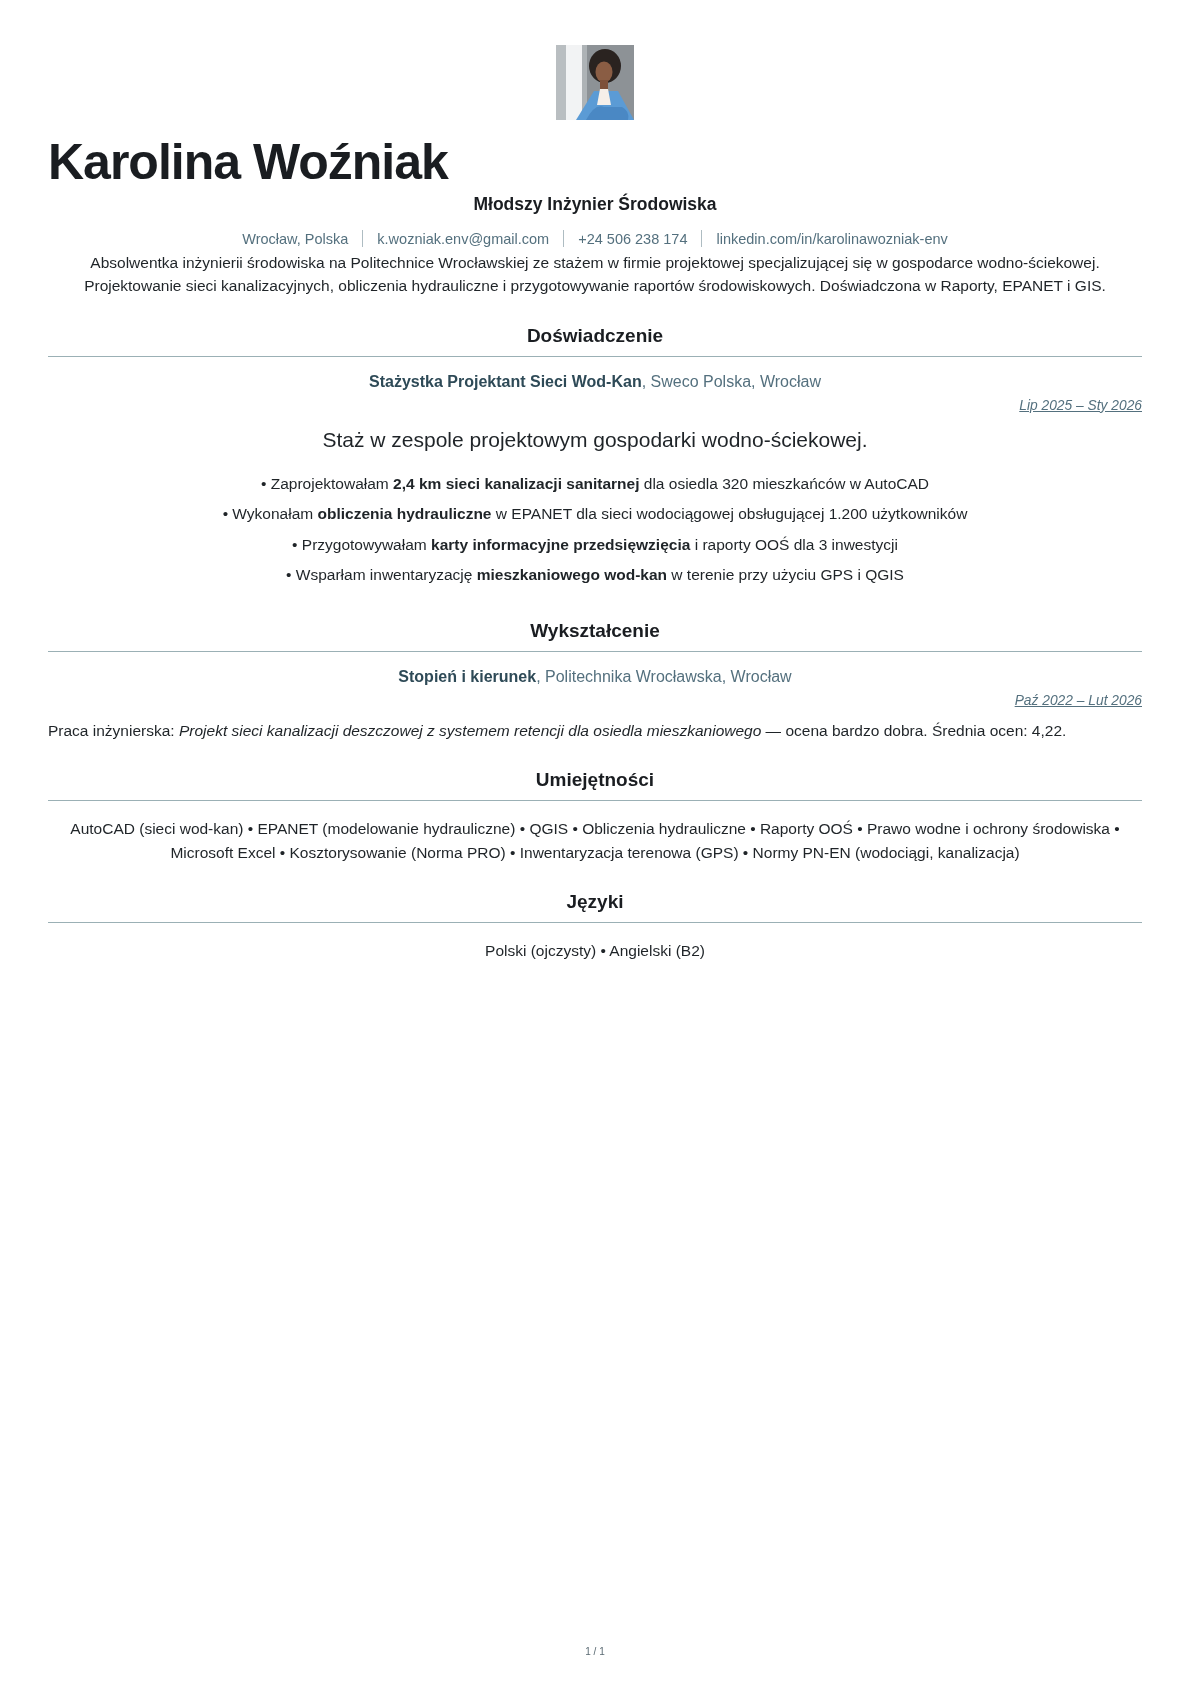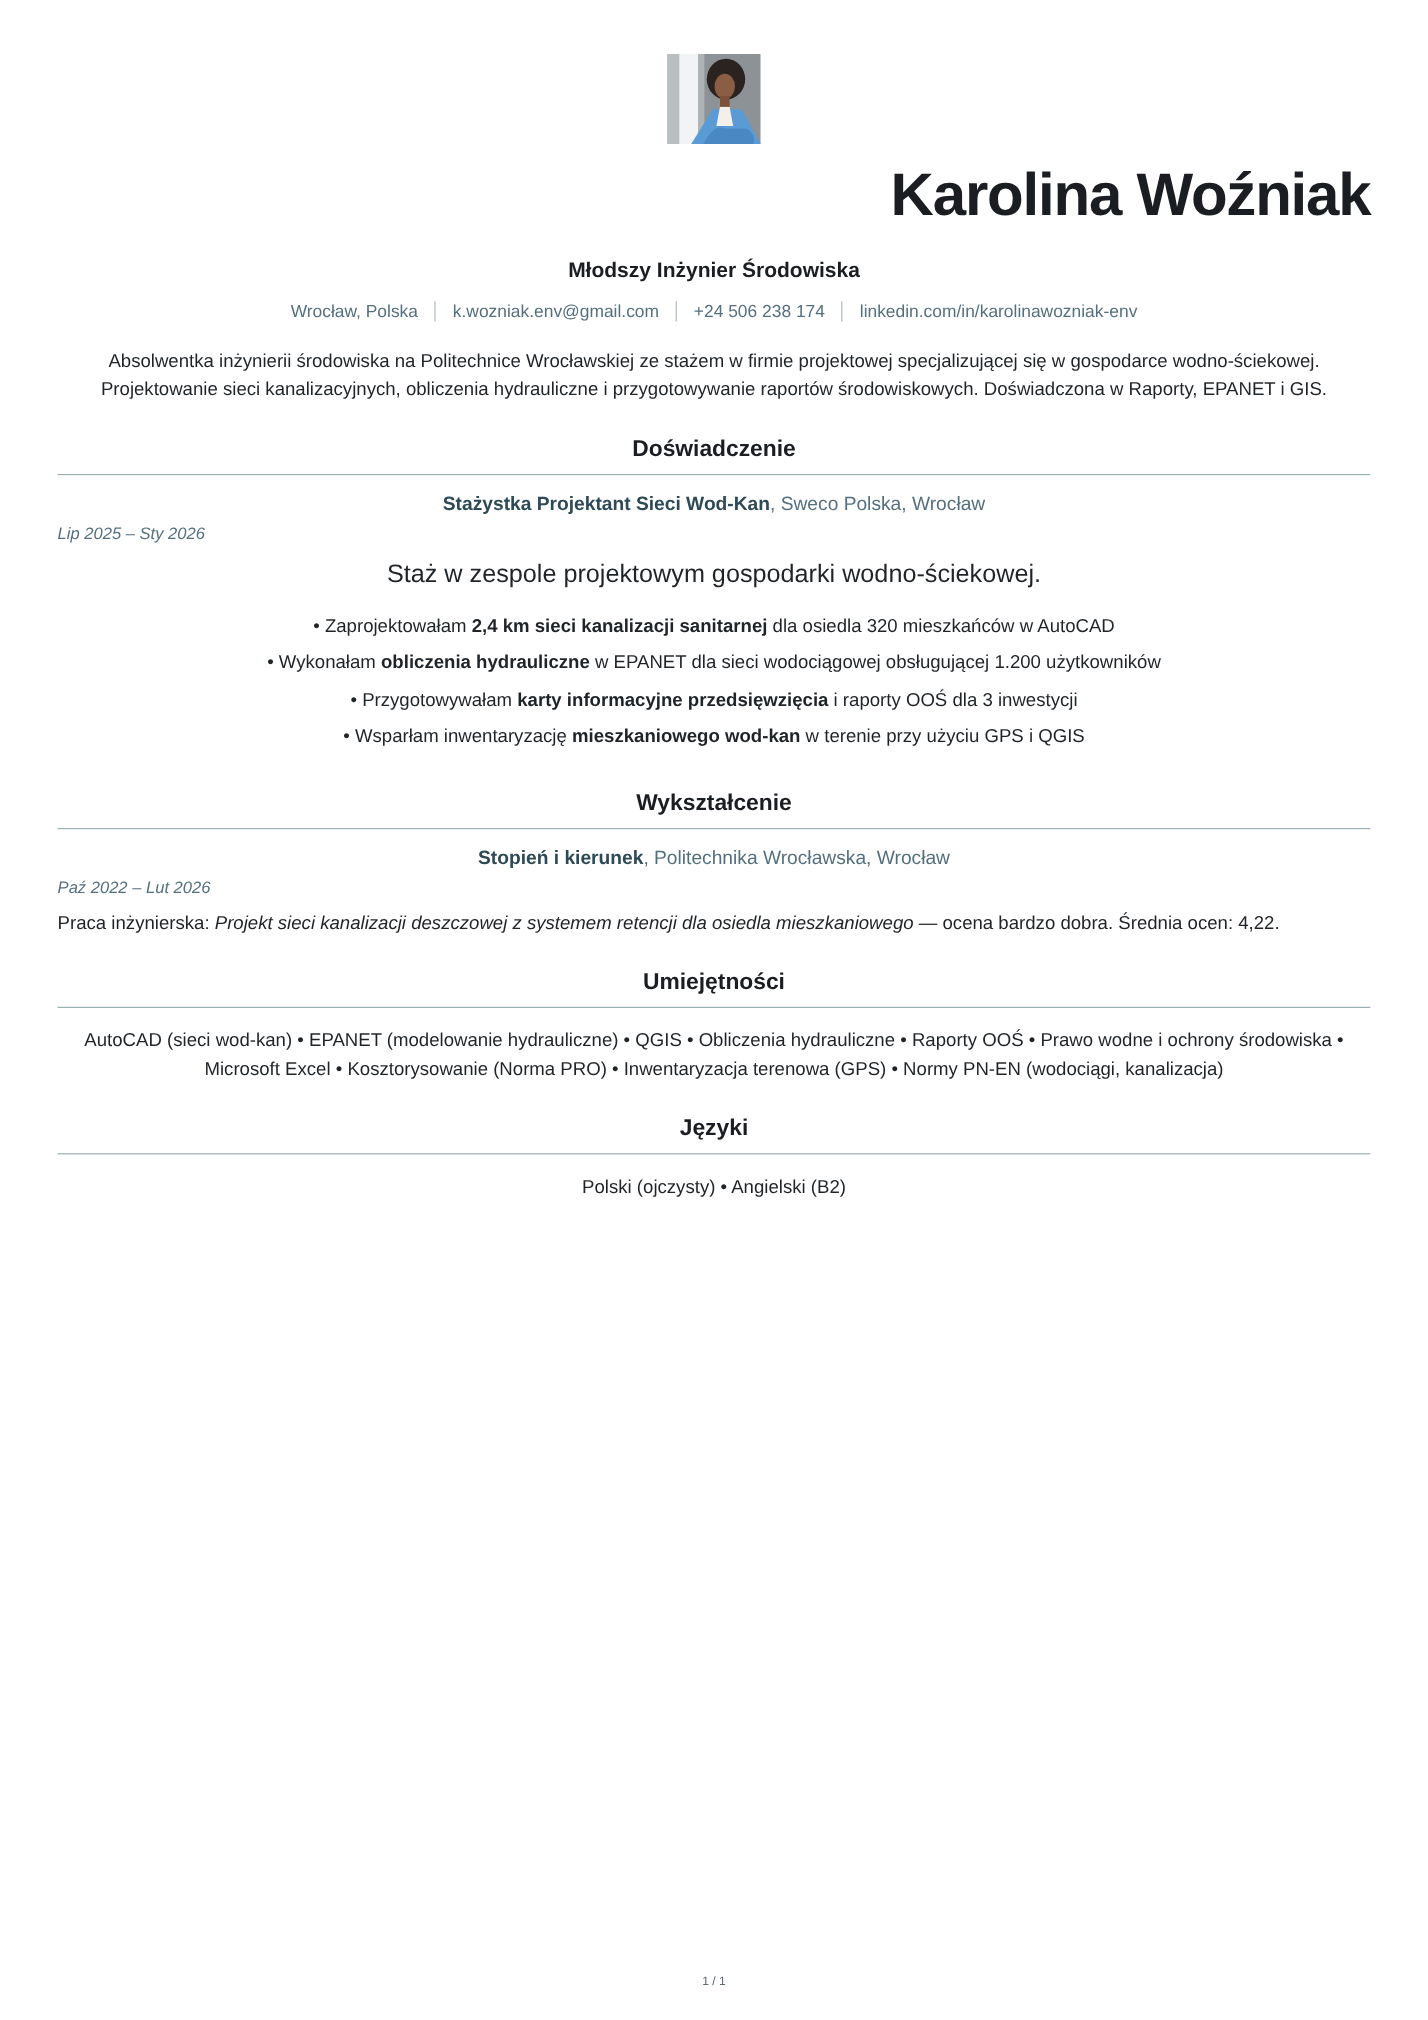--- a/index.html
+++ b/index.html
@@ -27,41 +27,41 @@
     background:#ffffff;
   }
   
   .photo-wrap{display:flex;justify-content:center;margin-bottom:13px;}
   .photo{
     width:78px;height:75px;
     overflow:hidden;
     display:block;
   }
   h1.name{
-    text-align:right;
+    text-align:left;
     font-size:50px;
     font-weight:700;
     letter-spacing:-1px;
     color:var(--near-black);
-    margin-bottom:24px;
+    margin-bottom:3px;
   }
   .subtitle{
     text-align:center;
     font-size:17.5px;
     font-weight:700;
     color:var(--near-black);
     margin-bottom:15px;
   }
   .contact{
     display:flex;
     justify-content:center;
     align-items:center;
     font-size:14.5px;
     color:var(--slate);
-    margin-bottom:22px;
+    margin-bottom:4px;
   }
   .contact .divider{
     display:inline-block;
     width:1px;height:17px;
     background:#aebcc2;
     margin:0 14px;
   }
   .summary{
     text-align:center;
     font-size:15.5px;
@@ -89,25 +89,26 @@
     font-size:16px;
     color:var(--slate);
     margin-bottom:7px;
   }
   .entry-title .role{
     font-weight:700;
     color:var(--dark-slate);
     margin-top:31px;
   }
   .dates{
-    text-align:left;
+    text-align:right;
     font-style:italic;
     font-size:13.8px;
     color:var(--slate);
     margin-bottom:11px;
+    text-decoration:underline;
   }
   .body-line{
     text-align:center;
     font-size:21px;
     line-height:1.5;
     color:var(--text);
   }
   ul.bullets{
     list-style:none;
     margin-top:17px;

